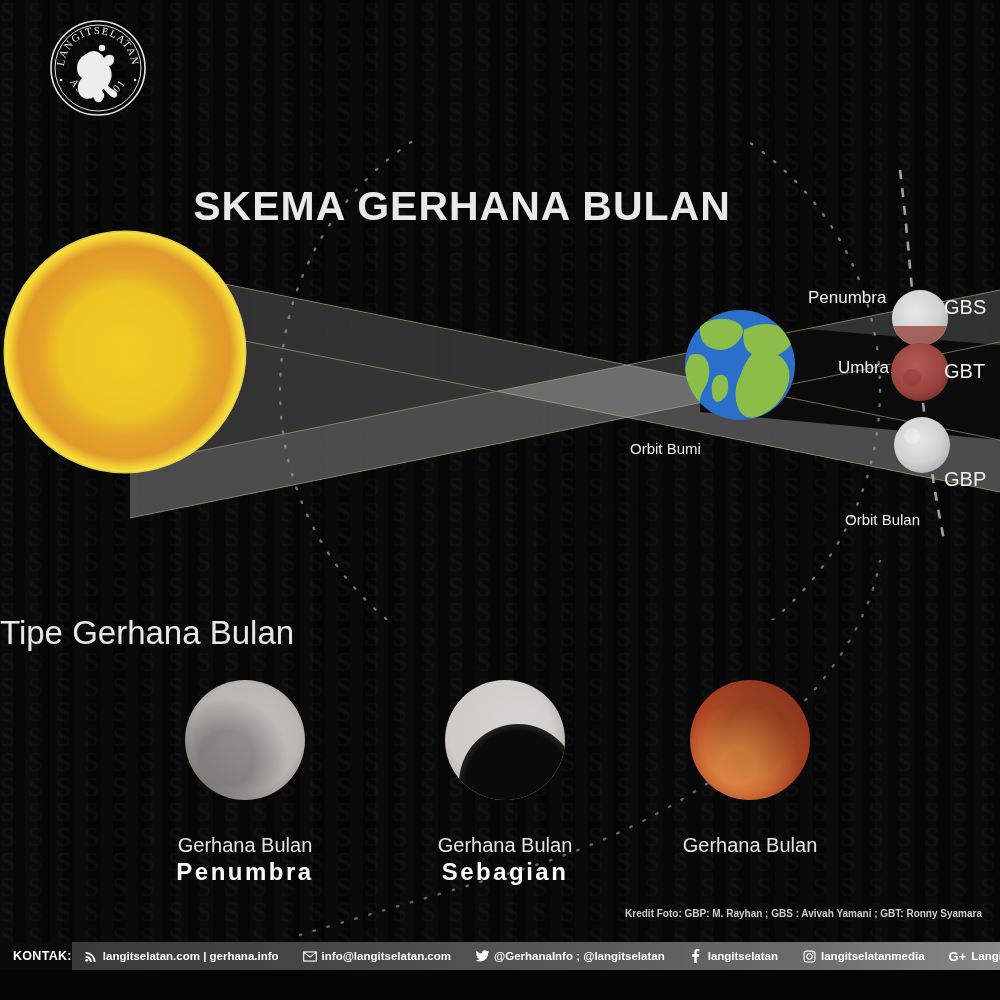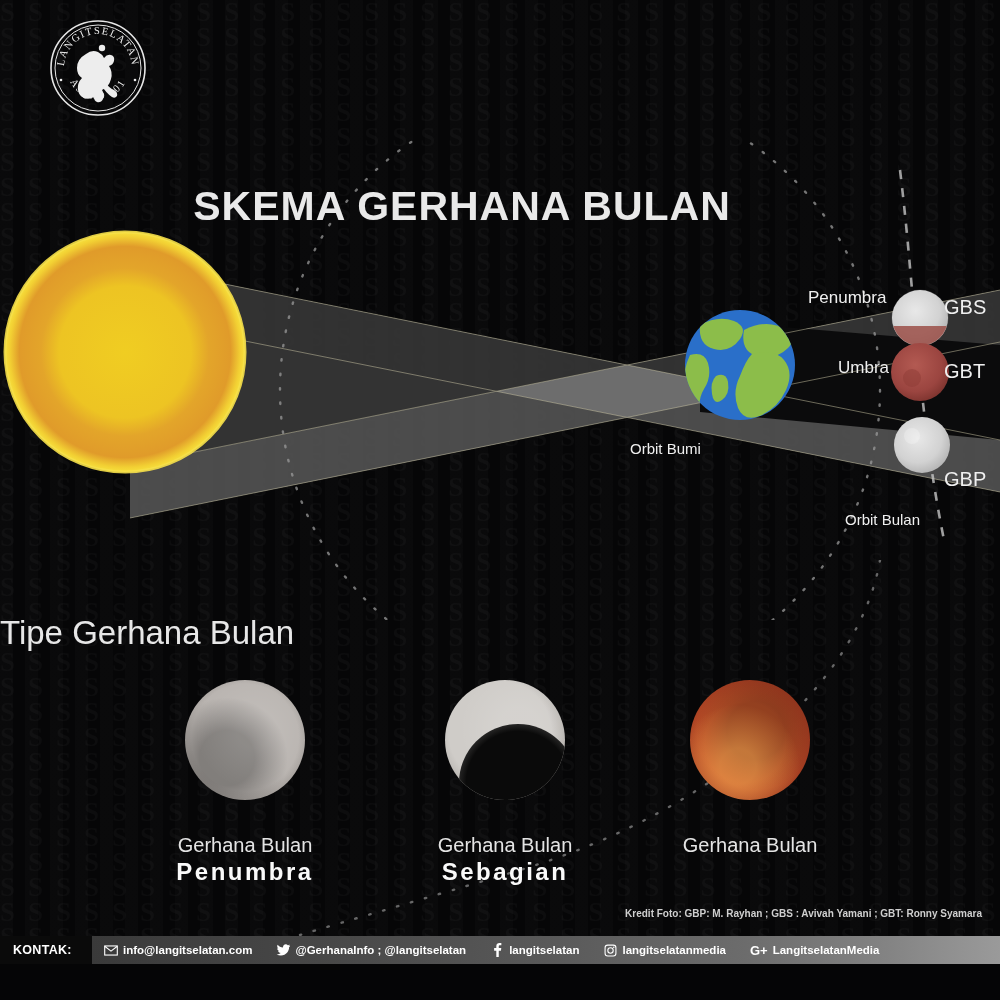--- a/index.html
+++ b/index.html
@@ -68,21 +68,21 @@
   #img-total{background:
      radial-gradient(circle at 40% 72%, rgba(255,186,90,0.45) 0 16%, rgba(0,0,0,0) 55%),
      radial-gradient(circle at 55% 42%, rgba(0,0,0,0.25) 0 30%, rgba(0,0,0,0) 62%),
      radial-gradient(circle at 46% 52%, #c4552a 0 45%, #9e3a20 72%, #61200f 95%, #3a1209 100%);}
 
   
   #credit{position:absolute;right:18px;top:908px;z-index:6;font-size:10px;color:#cfcfcf;
     font-weight:700;white-space:nowrap;}
 
   
-  #footer{position:absolute;left:0;top:930px;width:1000px;height:40px;z-index:7;display:flex;align-items:center;}
+  #footer{position:absolute;left:0;top:930px;width:1000px;height:40px;z-index:7;display:flex;align-items:flex-end;}
   #kontak-label{width:92px;height:28px;display:flex;align-items:center;padding-left:13px;
     box-sizing:border-box;background:#0a0a0a;color:#ffffff;font-size:12.5px;font-weight:700;letter-spacing:.3px;}
   #footer-items{flex:1;height:28px;display:flex;align-items:center;
     background:linear-gradient(90deg,#3a3a3a 0%,#474747 25%,#595959 50%,#6c6c6c 72%,#848484 88%,#9a9a9a 100%);}
   .fitem{display:flex;align-items:center;gap:5px;padding:0 12px;height:28px;color:#ffffff;
     font-size:11.5px;font-weight:700;white-space:nowrap;}
   .fitem .fico{display:inline-flex;align-items:center;justify-content:center;width:14px;height:14px;color:#fff;}
   .fitem .fico svg{display:block;}
   .gplus{font-size:13px;font-weight:700;}
 
@@ -296,20 +296,30 @@
     </div>
   </div>
 
   <div id="credit">Kredit Foto:  GBP: M. Rayhan ; GBS : Avivah Yamani ; GBT: Ronny Syamara</div>
 
   <div id="footer-strip"></div>
   <div id="footer">
     <div id="kontak-label">KONTAK:</div>
     <div id="footer-items">
 
+      <div class="fitem">
+        <span class="fico">
+          <svg width="13" height="13" viewBox="0 0 24 24" fill="#fff">
+            <circle cx="5" cy="19" r="2.6"></circle>
+            <path d="M3 10.5v3.6c4.3 0 7.9 3.6 7.9 7.9h3.6C14.5 15.7 9.4 10.5 3 10.5z"></path>
+            <path d="M3 3.5v3.6c8.2 0 14.9 6.7 14.9 14.9h3.6C21.5 11.9 13.1 3.5 3 3.5z"></path>
+          </svg>
+        </span>
+        <span>langitselatan.com | gerhana.info</span>
+      </div>
 
       <div class="fitem">
         <span class="fico">
           <svg width="14" height="11" viewBox="0 0 24 18" fill="none" stroke="#fff" stroke-width="1.9">
             <rect x="1.2" y="1.2" width="21.6" height="15.6"></rect>
             <path d="M1.2 1.8L12 10 22.8 1.8"></path>
           </svg>
         </span>
         <span>info@langitselatan.com</span>
       </div>

